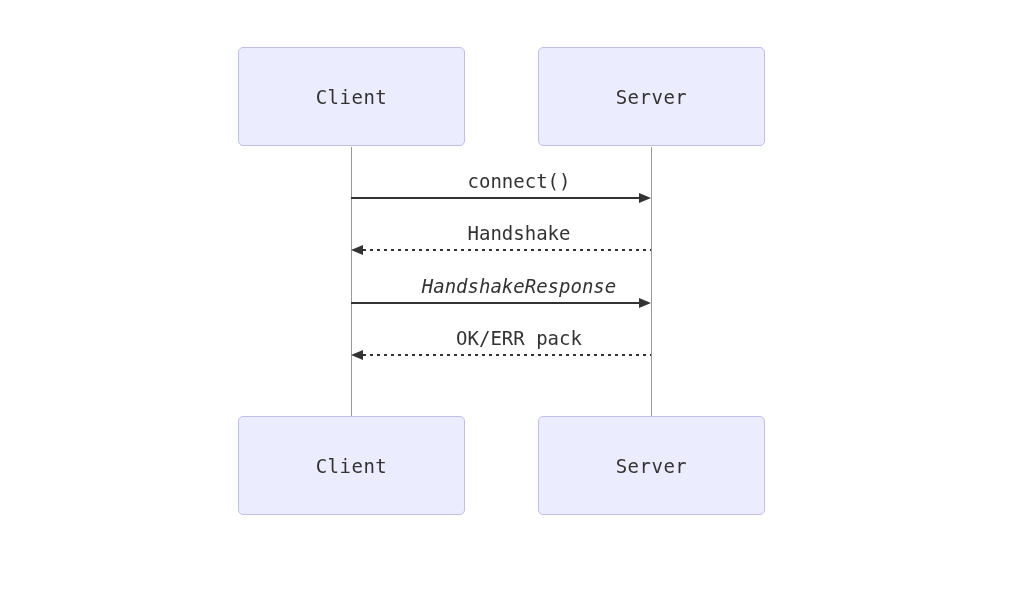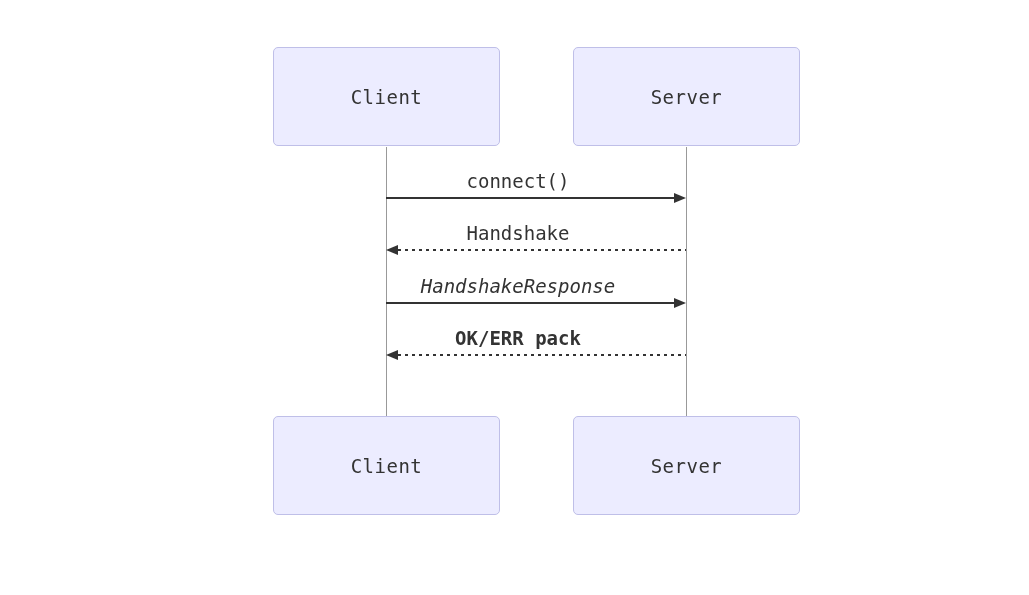--- a/index.html
+++ b/index.html
@@ -4,21 +4,20 @@
 <style>
   html, body { margin: 0; padding: 0; background: #ffffff; }
   .stage {
     position: relative;
     width: 893px;
     height: 595px;
     background: #ffffff;
     font-family: "DejaVu Sans Mono", "Liberation Mono", monospace;
     color: #333333;
     overflow: hidden;
-    margin-left: 35px;
   }
   .actor {
     position: absolute;
     width: 225px;
     height: 97px;
     background: #ECECFF;
     border: 1px solid #BFBFE8;
     border-radius: 5px;
     display: flex;
     align-items: center;
@@ -36,21 +35,21 @@
     top: 147px;
     height: 269px;
     width: 1px;
     background: #999999;
   }
   .lifeline.client { left: 351px; }
   .lifeline.server { left: 651px; }
 
   .msg-label {
     position: absolute;
-    left: 333px;
+    left: 369px;
     width: 300px;
     text-align: center;
     font-size: 19px;
     line-height: 22px;
     white-space: pre;
   }
   .msg-line {
     position: absolute;
     height: 2px;
     background: #333333;
@@ -74,21 +73,21 @@
   .m1 .arrowhead { top: 193px; left: 639px; }
 
   .m2 .msg-label { top: 222px; }
   .m2 .msg-line  { top: 249px; left: 363px; width: 288px; }
   .m2 .arrowhead { top: 245px; left: 351px; }
 
   .m3 .msg-label { top: 275px; font-style: italic; }
   .m3 .msg-line  { top: 302px; left: 351px; width: 291px; }
   .m3 .arrowhead { top: 298px; left: 639px; }
 
-  .m4 .msg-label { top: 327px; font-weight: bold; }
+  .m4 .msg-label { top: 327px; }
   .m4 .msg-line  { top: 354px; left: 363px; width: 288px; }
   .m4 .arrowhead { top: 350px; left: 351px; }
 </style>
 </head>
 <body>
 
 <div class="stage">
 
   <div class="lifeline client"></div>
   <div class="lifeline server"></div>

